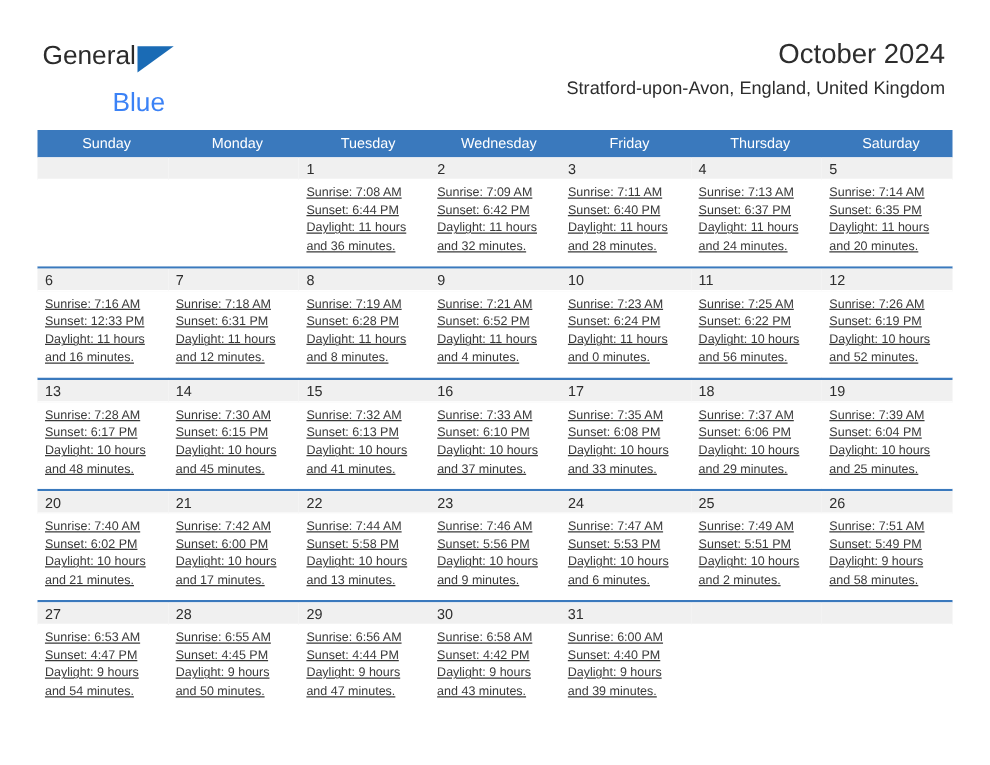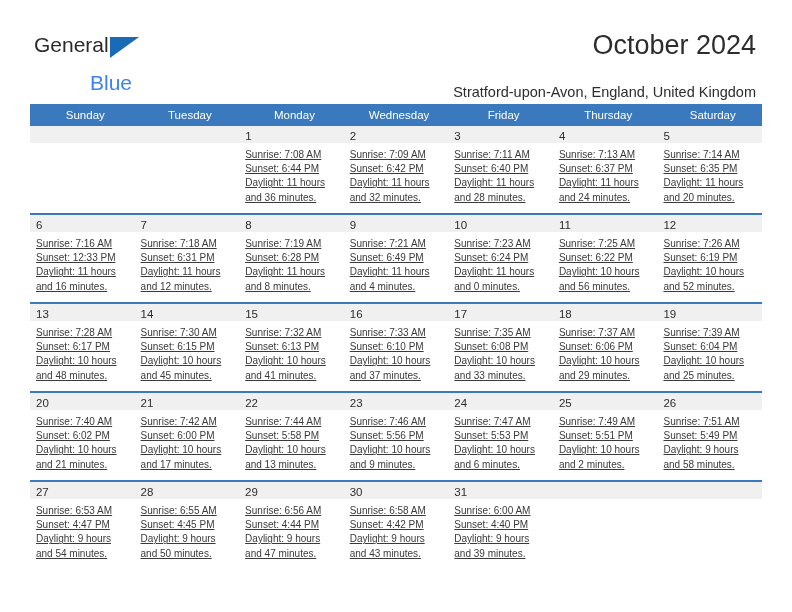--- a/index.html
+++ b/index.html
@@ -59,29 +59,29 @@
     left: 56px;
     top: 38px;
     font-size: 21px;
     color: #3b82f6;
     line-height: 24px;
   }
   .title {
     position: absolute;
     right: 36px;
     top: 30px;
-    font-size: 27px;
+    font-size: 22px;
     color: #2d2d2d;
     text-align: center;
     white-space: nowrap;
   }
   .subtitle {
     position: absolute;
     right: 36px;
-    top: 84px;
+    top: 63px;
     font-size: 14.5px;
     color: #2d2d2d;
     text-align: right;
     white-space: nowrap;
   }
 
   
   .calendar {
     position: absolute;
     left: 30px;
@@ -151,22 +151,22 @@
       <span class="logo-blue">Blue</span>
     </div>
 
     <div class="title">October 2024</div>
     <div class="subtitle">Stratford-upon-Avon, England, United Kingdom</div>
   </div>
 
   <div class="calendar">
     <div class="weekdays">
       <div class="weekday">Sunday</div>
+      <div class="weekday">Monday</div>
       <div class="weekday">Tuesday</div>
-      <div class="weekday">Monday</div>
       <div class="weekday">Wednesday</div>
       <div class="weekday">Friday</div>
       <div class="weekday">Thursday</div>
       <div class="weekday">Saturday</div>
     </div>
 
     <div id="weeks-container">
         <div class="week">
           <div class="cell">
             <div class="daynum-band"><span class="daynum"></span></div>
@@ -245,21 +245,21 @@
               <div>Sunrise: 7:19 AM</div>
               <div>Sunset: 6:28 PM</div>
               <div>Daylight: 11 hours</div>
               <div>and 8 minutes.</div>
             </div>
           </div>
           <div class="cell">
             <div class="daynum-band"><span class="daynum">9</span></div>
             <div class="info">
               <div>Sunrise: 7:21 AM</div>
-              <div>Sunset: 6:49 PM</div>
+              <div>Sunset: 6:52 PM</div>
               <div>Daylight: 11 hours</div>
               <div>and 4 minutes.</div>
             </div>
           </div>
           <div class="cell">
             <div class="daynum-band"><span class="daynum">10</span></div>
             <div class="info">
               <div>Sunrise: 7:23 AM</div>
               <div>Sunset: 6:24 PM</div>
               <div>Daylight: 11 hours</div>

